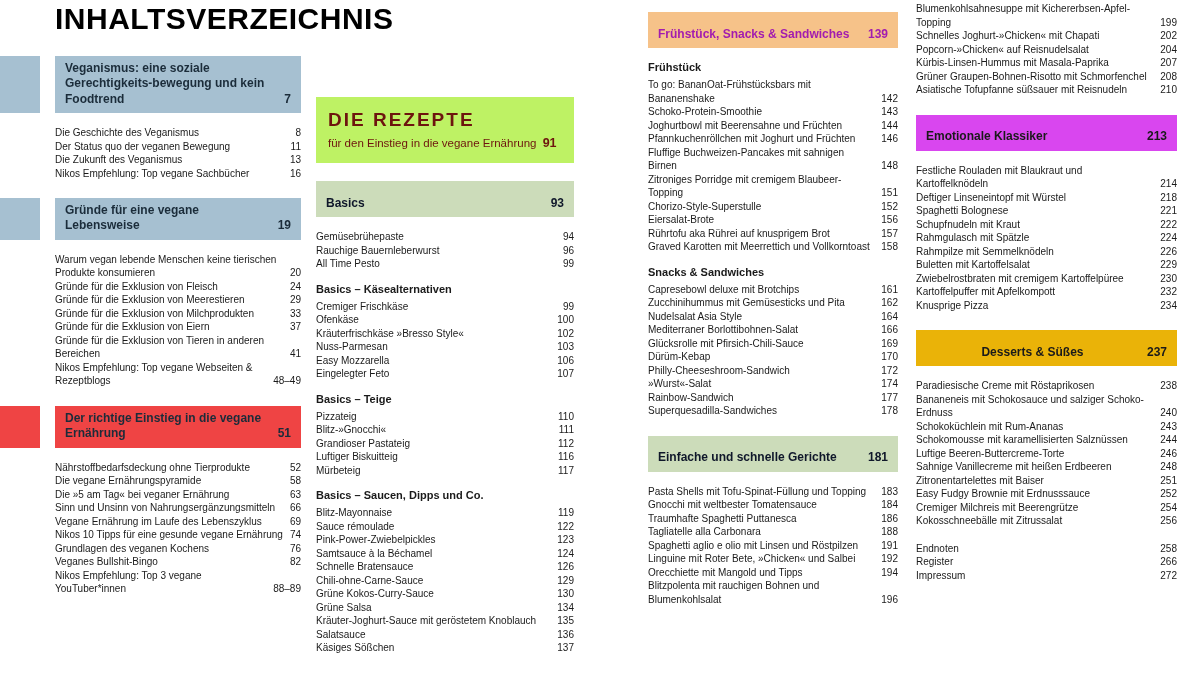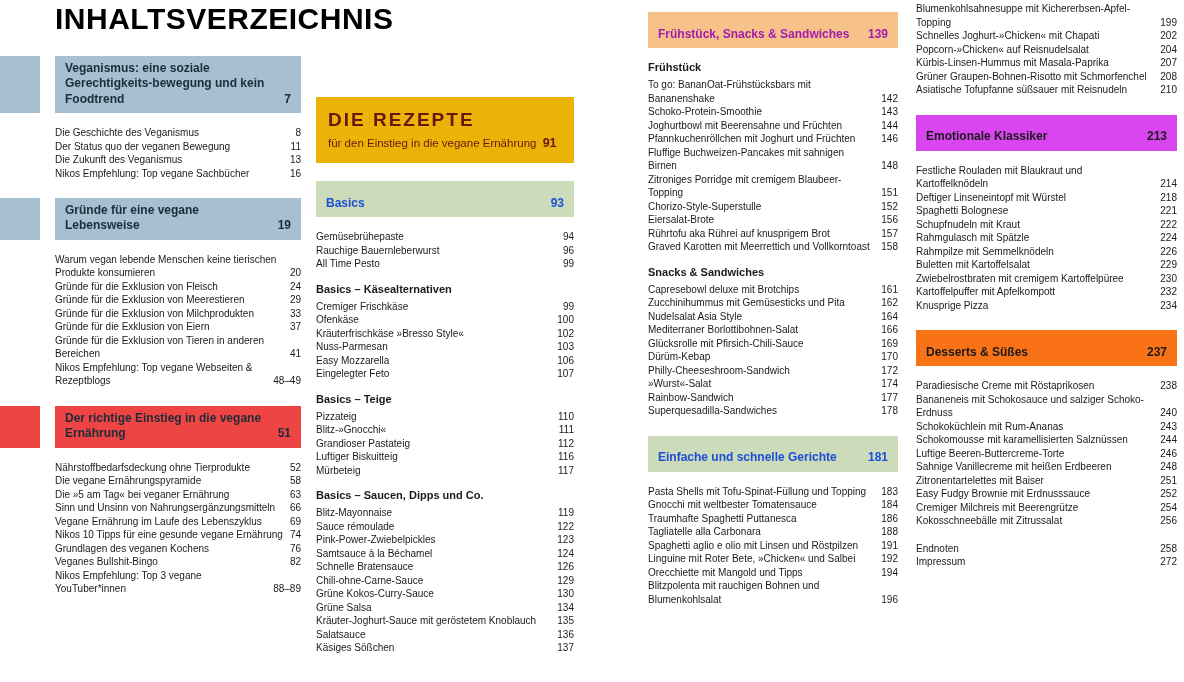--- a/index.html
+++ b/index.html
@@ -28,21 +28,21 @@
   .section-header {
     position:relative;
     display:flex; justify-content:space-between; align-items:flex-end; gap:8px;
     min-height:36px;
     padding:5px 10px 6px 10px;
     font-weight:700; font-size:12px; line-height:1.28;
     margin:18px 0 13px 0;
   }
   .toc-column > :first-child { margin-top:0; }
   .hdr-blue  { color:#1b2c3a; }
-  .hdr-green { color:#1d4ed8;gap:12px; }
+  .hdr-green { color:#0f172a;gap:12px; }
   .hdr-orange_light { color:#a21caf; }
   .hdr-orange { color:#1a1a1a; }
   .hdr-pink  { color:#1a1a1a; }
   
   .col-1 .section-header::before {
     content:""; position:absolute; left:-55px; top:0; height:100%; width:40px;
     background:inherit;
   }
   .sh-label { flex:1; }
   .sh-page  { font-weight:700; white-space:nowrap; }
@@ -163,21 +163,21 @@
             <span class="row-title">Veganes Bullshit-Bingo</span>
             <span class="row-page">82</span>
           </div>
           <div class="toc-row">
             <span class="row-title">Nikos Empfehlung: Top 3 vegane YouTuber*innen</span>
             <span class="row-page">88–89</span>
           </div>
         </div>
       </div>
       <div class="toc-column col-2">
-        <div class="banner" style="background: #eab308;">
+        <div class="banner" style="background: #bef264;">
           <div class="banner-title">DIE REZEPTE</div>
           <div class="banner-sub"><span>für den Einstieg in die vegane Ernährung</span> <span class="banner-page">91</span></div>
         </div>
         <div class="section-header hdr-green" style="background: rgb(204, 220, 186);">
           <span class="sh-label">Basics</span>
           <span class="sh-page">93</span>
         </div>
         <div class="item-list">
           <div class="toc-row">
             <span class="row-title">Gemüsebrühepaste</span>
@@ -486,21 +486,21 @@
           </div>
           <div class="toc-row">
             <span class="row-title">Kartoffelpuffer mit Apfelkompott</span>
             <span class="row-page">232</span>
           </div>
           <div class="toc-row">
             <span class="row-title">Knusprige Pizza</span>
             <span class="row-page">234</span>
           </div>
         </div>
-        <div class="section-header hdr-pink" style="background: #f97316;">
+        <div class="section-header hdr-pink" style="background: #eab308; text-align: center;">
           <span class="sh-label">Desserts &amp; Süßes</span>
           <span class="sh-page">237</span>
         </div>
         <div class="item-list">
           <div class="toc-row">
             <span class="row-title">Paradiesische Creme mit Röstaprikosen</span>
             <span class="row-page">238</span>
           </div>
           <div class="toc-row">
             <span class="row-title">Bananeneis mit Schokosauce und salziger Schoko-Erdnuss</span>
@@ -536,20 +536,24 @@
           </div>
           <div class="toc-row">
             <span class="row-title">Kokosschneebälle mit Zitrussalat</span>
             <span class="row-page">256</span>
           </div>
         </div>
         <div class="item-list">
           <div class="toc-row">
             <span class="row-title">Endnoten</span>
             <span class="row-page">258</span>
+          </div>
+          <div class="toc-row">
+            <span class="row-title">Register</span>
+            <span class="row-page">266</span>
           </div>
           <div class="toc-row">
             <span class="row-title">Impressum</span>
             <span class="row-page">272</span>
           </div>
         </div>
       </div>
     </div>
 </div>
 

